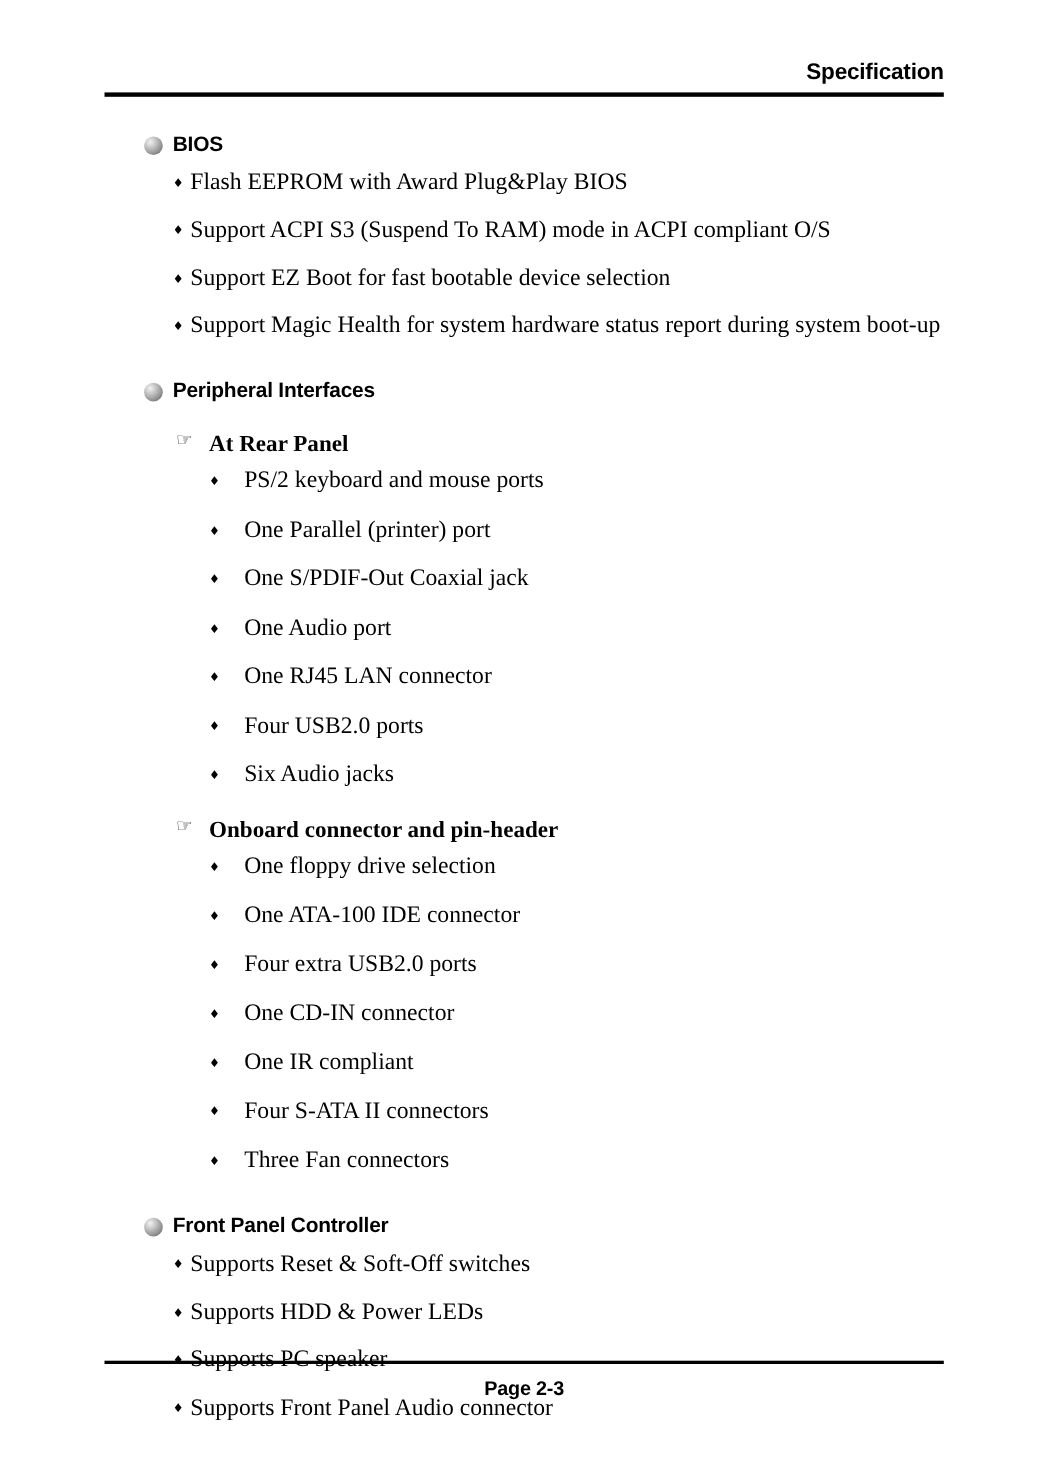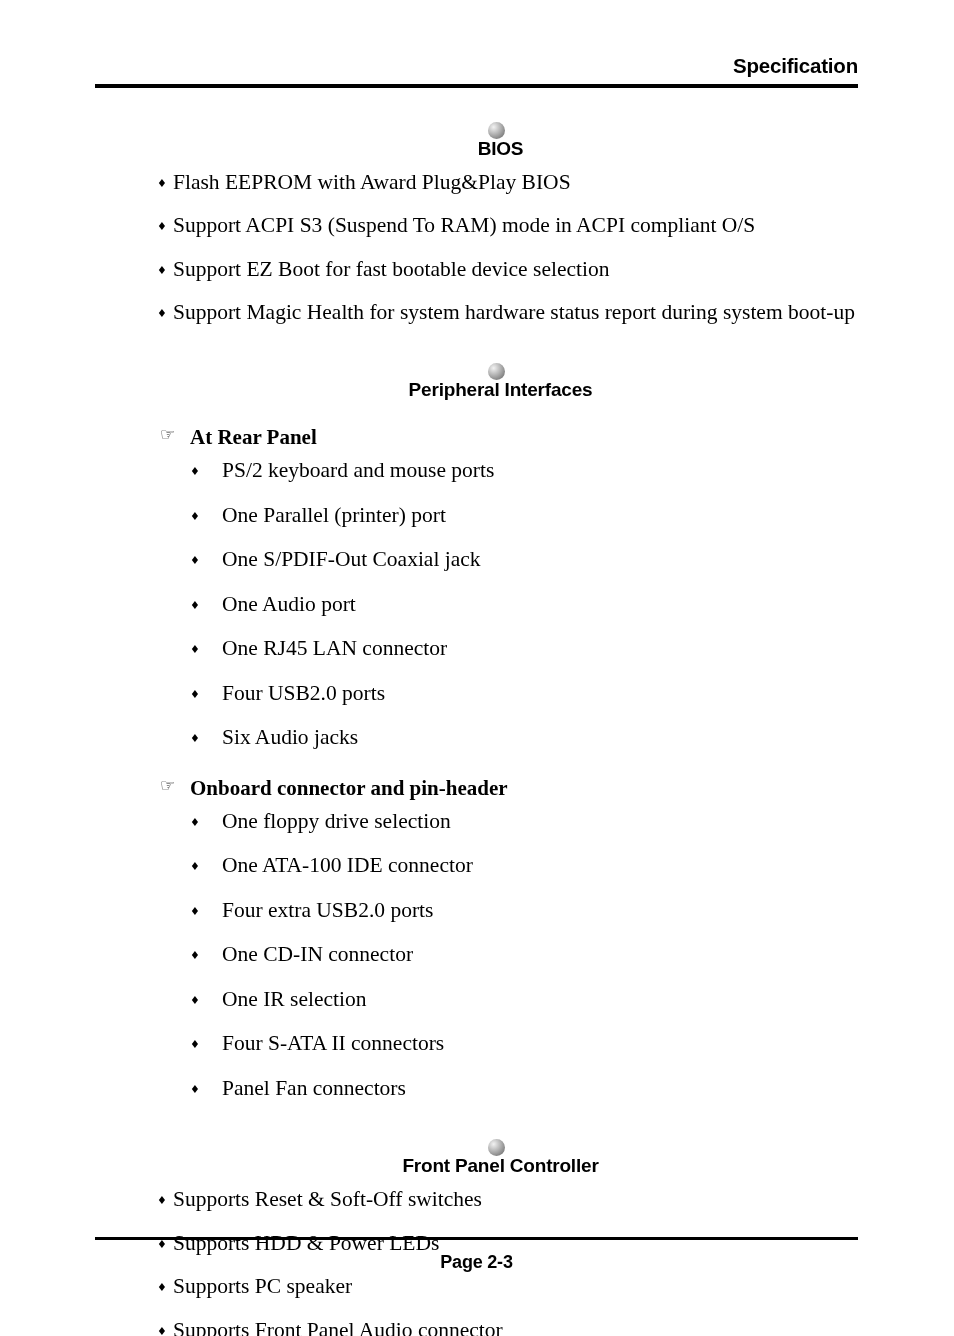--- a/index.html
+++ b/index.html
@@ -54,21 +54,20 @@
     width: 775px;
   }
 
   
   .section { margin-bottom: 0; }
 
   .sec-head {
     display: flex;
     align-items: center;
     margin-left: 36px;
-    flex-direction: column;
   }
   .sphere-bullet {
     width: 17px;
     height: 17px;
     border-radius: 50%;
     flex: 0 0 auto;
     background: radial-gradient(circle at 33% 30%,
                 #f2f2f2 0%, #d8d8d8 18%, #b5b5b5 42%,
                 #8e8e8e 68%, #6d6d6d 88%, #5c5c5c 100%);
     margin-right: 9px;
@@ -259,29 +258,29 @@
         <li>
           <span class="dia">♦</span>
           <span class="itxt">Four extra USB2.0 ports</span>
         </li>
         <li>
           <span class="dia">♦</span>
           <span class="itxt">One CD-IN connector</span>
         </li>
         <li>
           <span class="dia">♦</span>
-          <span class="itxt">One IR selection</span>
+          <span class="itxt">One IR compliant</span>
         </li>
         <li>
           <span class="dia">♦</span>
           <span class="itxt">Four S-ATA II connectors</span>
         </li>
         <li>
           <span class="dia">♦</span>
-          <span class="itxt">Panel Fan connectors</span>
+          <span class="itxt">Three Fan connectors</span>
         </li>
       </ul>
     </div>
 
     <div class="gap-sec"></div>
 
     <div class="section">
       <div class="sec-head">
         <span class="sphere-bullet"></span>
         <span class="sec-title">Front Panel Controller</span>

